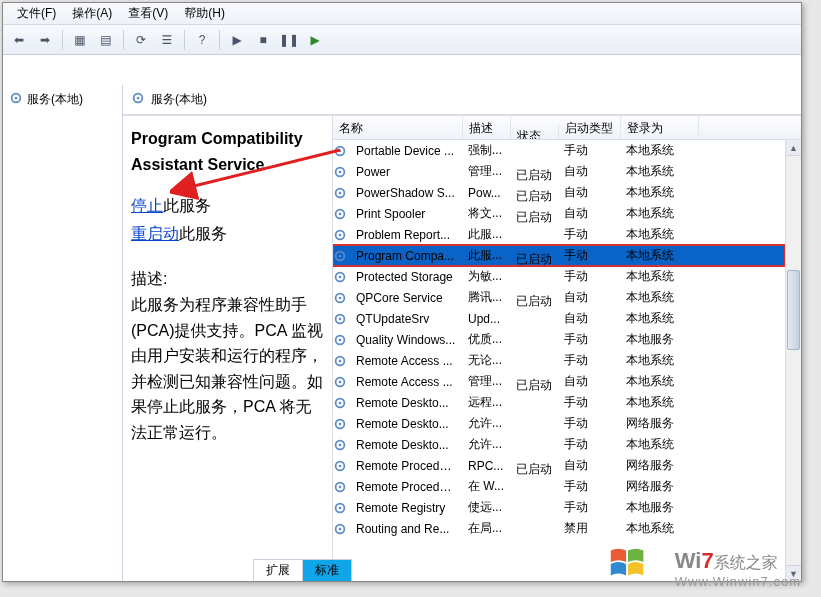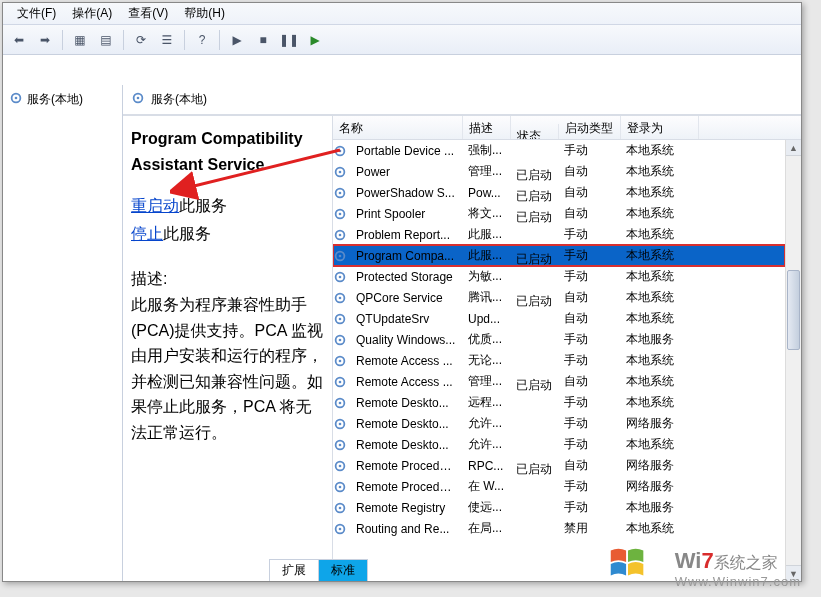--- a/index.html
+++ b/index.html
@@ -52,21 +52,21 @@
 .c-status { width:48px;margin-top:8px; }
 .c-start { width:62px; }
 .c-logon { width:78px; }
 
 .scrollbar-v { position:absolute; right:0; top:24px; bottom:0; width:16px; background:#f0f0f0; border-left:1px solid #dcdcdc; }
 .scroll-thumb { position:absolute; left:1px; right:1px; top:130px; height:80px; background: linear-gradient(to right,#e4e9f2,#c4cfde); border:1px solid #a8b4c8; border-radius:2px; }
 .scroll-arrow { position:absolute; left:0; right:0; height:16px; background:#e8ecf2; display:flex; align-items:center; justify-content:center; font-size:9px; color:#666; }
 .scroll-arrow.up { top:0; border-bottom:1px solid #d0d4da; }
 .scroll-arrow.down { bottom:0; border-top:1px solid #d0d4da; }
 
-.bottom-tabs { position:absolute; bottom:0; left:146px; height:22px; display:flex; font-size:12px; }
+.bottom-tabs { position:absolute; bottom:0; left:130px; height:22px; display:flex; font-size:12px; }
 .btab { padding:2px 12px; border:1px solid #c8d0de; background:#0ea5e9; border-bottom:none; margin-right:-1px; }
 .btab.active { background:#fff; }
 
 .arrow-annotation { position:absolute; pointer-events:none; z-index:50; }
 
 .watermark { position:absolute; right:20px; bottom:8px; font-size:16px; color:#888; z-index:60; font-family: "Microsoft YaHei", sans-serif; }
 .watermark .big { font-size:22px; font-weight:bold; }
 .watermark .red { color:#d82c2c; }
 .watermark .url { font-size:13px; color:#999; display:block; letter-spacing:1px; }
 .win7logo { position:absolute; right:170px; bottom:10px; width:46px; height:46px; z-index:60; }
@@ -125,24 +125,24 @@
               <circle cx="8" cy="8" r="1.5" fill="#5b8bc9"></circle>
             </svg>
         </span>
         <span>服务(本地)</span>
       </div>
 
       <div class="panel-body">
         <div class="detail-pane">
           <div class="svc-name">Program Compatibility Assistant Service</div>
           <div class="link-row">
-            <span class="link">重启动</span><span>此服务</span>
+            <span class="link">停止</span><span>此服务</span>
           </div>
           <div class="link-row">
-            <span class="link">停止</span><span>此服务</span>
+            <span class="link">重启动</span><span>此服务</span>
           </div>
           <div class="desc-label">描述:</div>
           <div>此服务为程序兼容性助手(PCA)提供支持。PCA 监视由用户安装和运行的程序，并检测已知兼容性问题。如果停止此服务，PCA 将无法正常运行。</div>
         </div>
 
         <div class="list-pane">
           <div class="list-header">
             <div class="col c-name">名称</div>
             <div class="col c-desc">描述</div>
             <div class="col c-status">状态</div>

